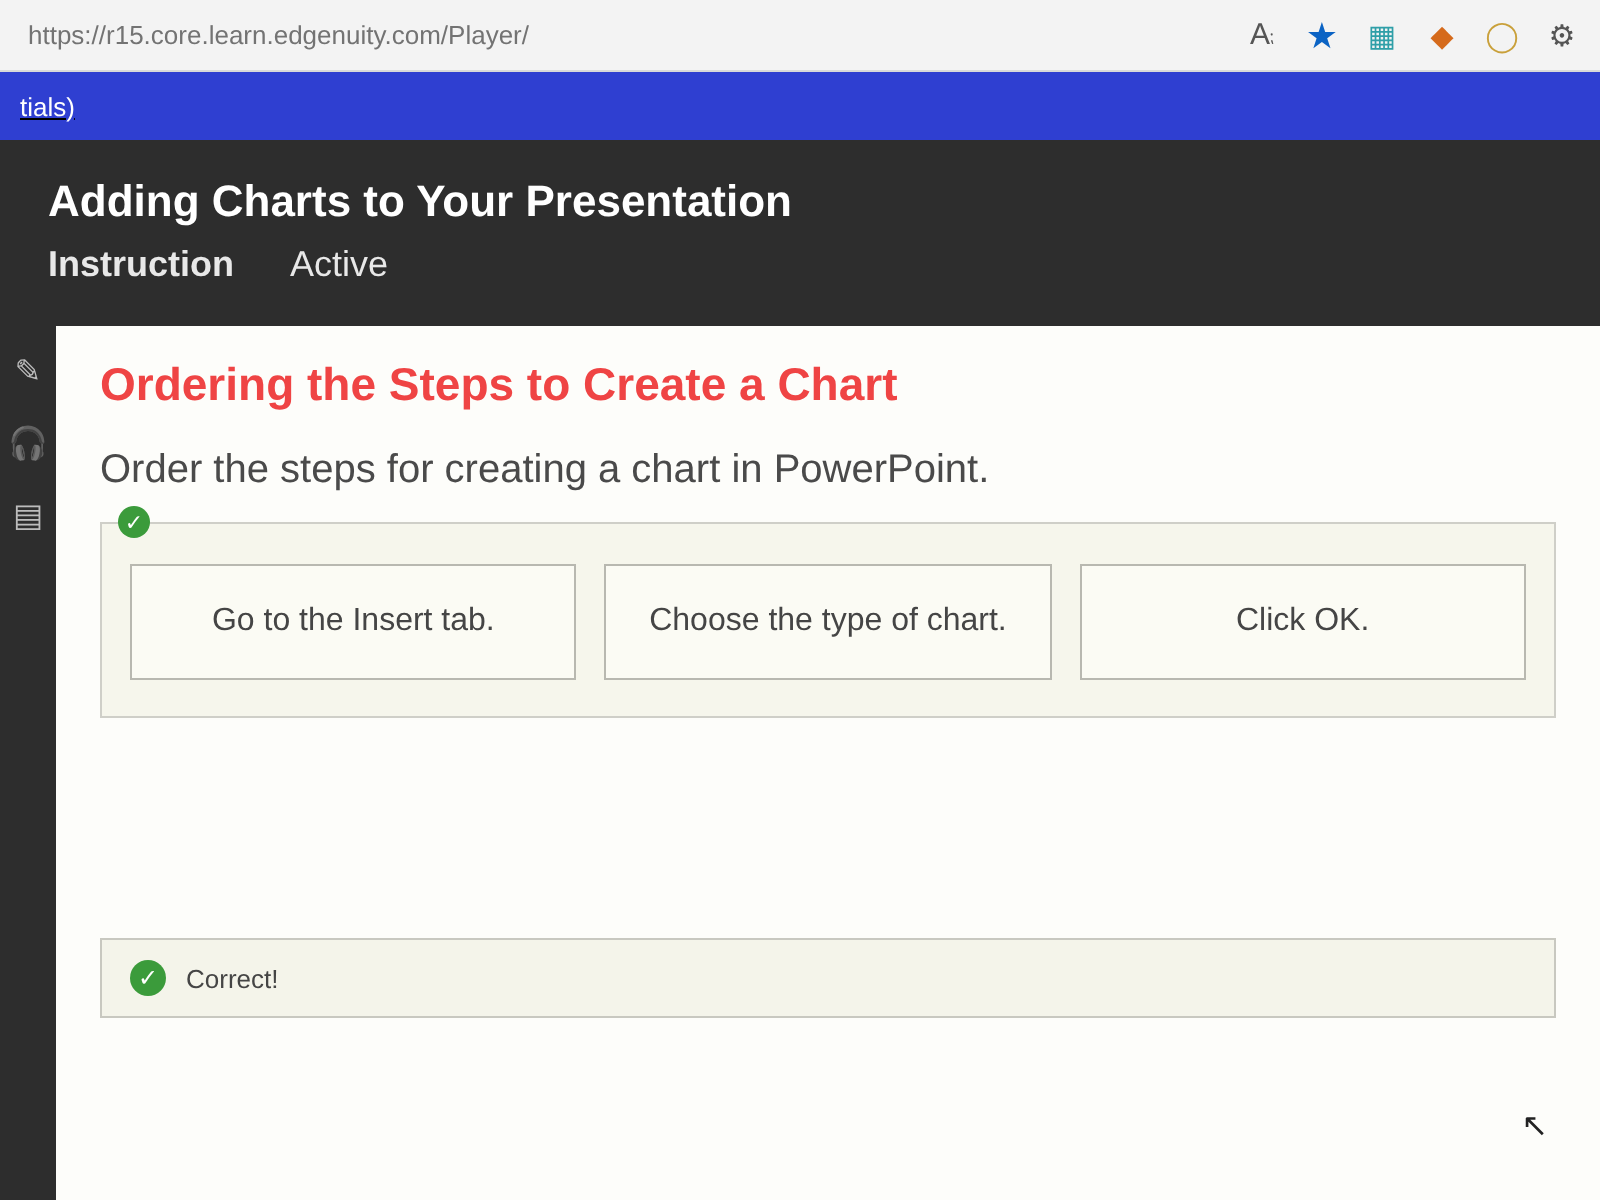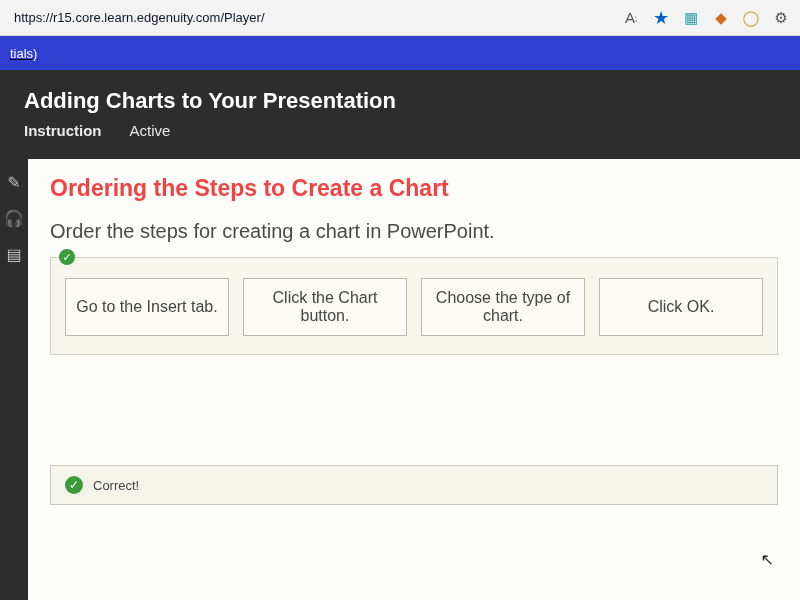--- a/index.html
+++ b/index.html
@@ -12,21 +12,21 @@
     background: #f3f3f3;
     display: flex;
     align-items: center;
     padding: 0 8px;
     gap: 8px;
     border-bottom: 1px solid #d9d9d9;
   }
   .url-text {
     flex: 1;
     font-size: 13px;
-    color: #0f172a;
+    color: #737373;
     padding-left: 6px;
   }
   .addr-icon {
     width: 22px;
     height: 22px;
     display: flex;
     align-items: center;
     justify-content: center;
     font-size: 15px;
     color: #555;
@@ -56,21 +56,21 @@
     padding: 18px 24px 20px 24px;
   }
   .lesson-title {
     font-size: 22px;
     font-weight: bold;
     margin-bottom: 8px;
   }
   .lesson-modes {
     display: flex;
     gap: 28px;
-    font-size: 15px;
+    font-size: 18px;
   }
   .lesson-mode { color: #e8e8e8; }
   .lesson-mode.bold { font-weight: bold; }
 
   
   .content-wrap {
     display: flex;
     height: calc(600px - 36px - 34px - 74px);
     background: #2d2d2d;
   }
@@ -217,21 +217,20 @@
 
   <div class="activity-panel">
 
     <div class="activity-heading">Ordering the Steps to Create a Chart</div>
 
     <div class="prompt-text">Order the steps for creating a chart in PowerPoint.</div>
 
     <div class="order-zone">
       <span class="zone-check">✓</span>
       <div class="step-card">Go to the Insert tab.</div>
-      <div class="step-card">Click the Chart button.</div>
       <div class="step-card">Choose the type of chart.</div>
       <div class="step-card">Click OK.</div>
     </div>
 
     <div class="feedback-bar">
       <span class="fb-check">✓</span>
       <span>Correct!</span>
     </div>
 
     <span class="cursor">↖</span>

